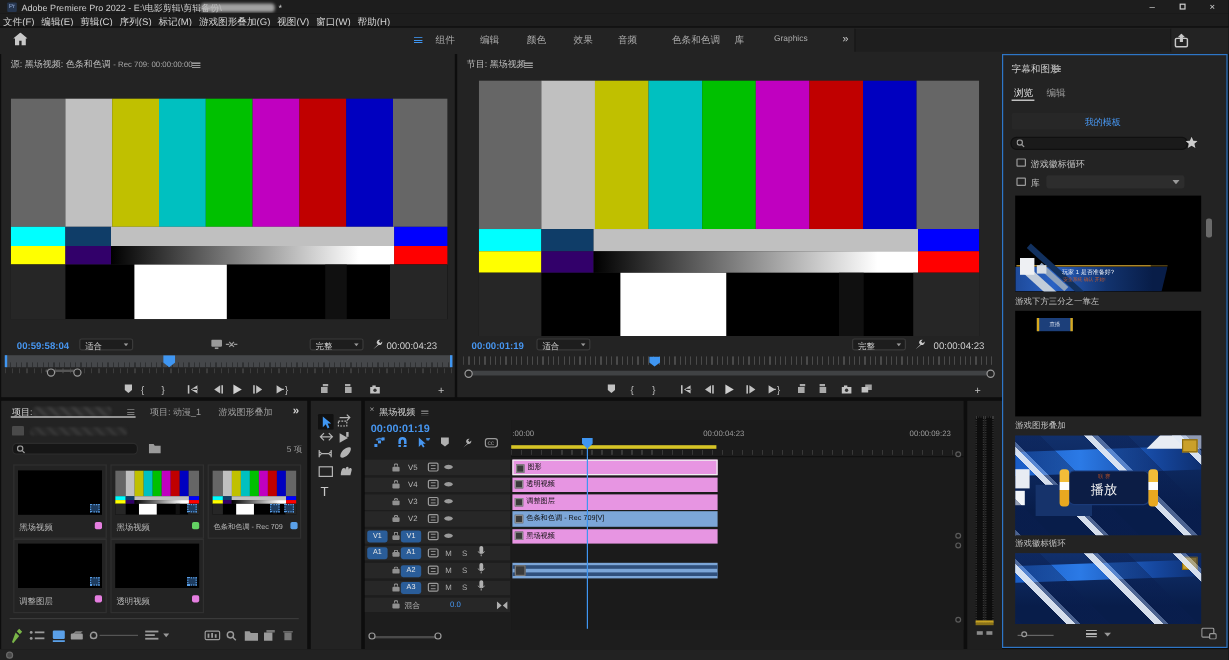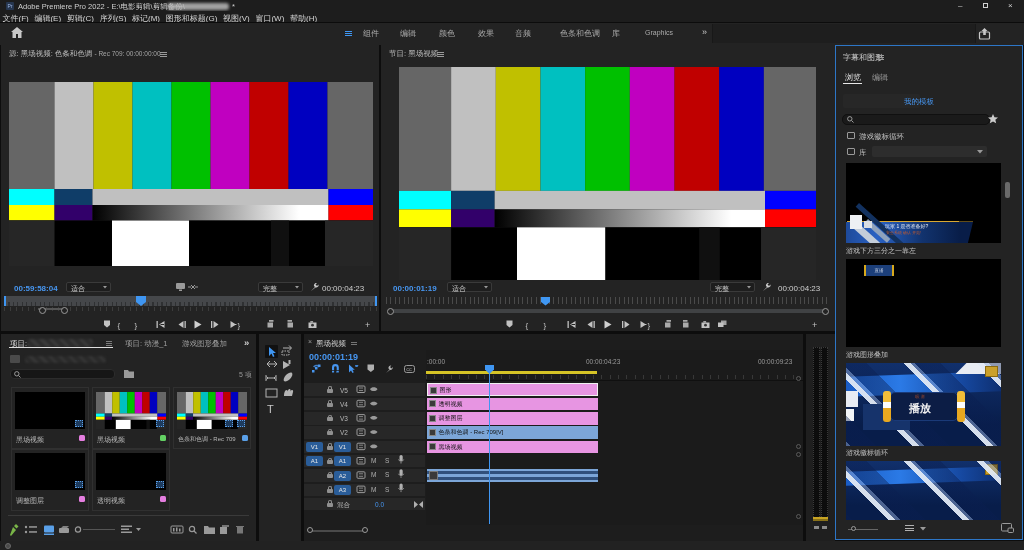--- a/index.html
+++ b/index.html
@@ -67,21 +67,21 @@
 <div class="panel" style="left:0;top:0;width:1024px;height:11px;background:#1d1d1d;"></div>
 <div class="ab" style="left:6px;top:2px;width:8px;height:8px;background:#26364f;border-radius:1px;color:#9fb7e4;font-size:5px;line-height:8px;text-align:center;">Pr</div>
 <div class="txt" style="left:18px;top:2px;font-size:7.5px;color:#cfcfcf;">Adobe Premiere Pro 2022 - E:\电影剪辑\剪辑备份\</div>
 <div class="ab" style="left:167px;top:3px;width:62px;height:7px;background:#b9b9b9;border-radius:3px;filter:blur(1.5px);opacity:.85;"></div>
 <div class="txt" style="left:232px;top:2px;font-size:7.5px;color:#cfcfcf;">*</div>
 <div class="txt" style="left:958px;top:1px;font-size:8px;color:#d0d0d0;letter-spacing:0;">–</div>
 <div class="ab" style="left:983px;top:3px;width:5px;height:5px;border:1px solid #d0d0d0;box-sizing:border-box;"></div>
 <div class="txt" style="left:1008px;top:1px;font-size:8px;color:#d0d0d0;">×</div>
 
 <div class="panel" style="left:0;top:11px;width:1024px;height:11px;background:#1d1d1d;"></div>
-<div class="txt" style="left:2.5px;top:12.5px;font-size:8px;color:#d4d4d4;word-spacing:3.5px;">文件(F) 编辑(E) 剪辑(C) 序列(S) 标记(M) 图形和标题(G) 视图(V) 窗口(W) 帮助(H)</div>
+<div class="txt" style="left:2.5px;top:12.5px;font-size:8px;color:#d4d4d4;word-spacing:3.5px;">文件(F) 编辑(E) 剪辑(C) 序列(S) 标记(M) 游戏图形叠加(G) 视图(V) 窗口(W) 帮助(H)</div>
 
 <div class="panel" style="left:0;top:22px;width:1024px;height:22px;background:#232323;border-top:1px solid #0c0c0c;"></div>
 <svg class="ab" style="left:11px;top:27px;" width="12" height="11" viewBox="0 0 12 11">
     <path d="M6 0L0 5h1.5v6h3.5V7h2v4h3.5V5H12z" fill="#c8c8c8"></path>
   </svg>
 <div class="txt" style="left:325px;top:28px;font-size:8px;color:#3f96f2;margin-top:40px;">学习</div>
 <div class="ham" style="left:345px;top:31px;background:repeating-linear-gradient(180deg,#3f96f2 0 1px,rgba(0,0,0,0) 1px 2px);"></div>
 <div class="txt" style="left:363px;top:28px;font-size:8px;color:#ababab;">组件</div>
 <div class="txt" style="left:400px;top:28px;font-size:8px;color:#ababab;">编辑</div>
 <div class="txt" style="left:439px;top:28px;font-size:8px;color:#ababab;">颜色</div>
@@ -520,21 +520,21 @@
 
 <div class="ab esport" style="left:846px;top:363px;width:155px;height:83px;">
 <div class="ewhite" style="right:-14px;top:-4px;width:52px;height:15px;transform:skewX(-45deg);"></div>
 <div class="ewhite" style="left:0;top:28px;width:12px;height:16px;"></div>
 <div class="ewhite" style="left:0;top:46px;width:8px;height:12px;background:#f2f5f8;"></div>
 <div class="ab eover" style="left:17px;top:41px;width:47px;height:26px;background:#16336b;"></div>
 <div class="ab eover" style="left:44px;top:29px;width:68px;height:29px;background:#0c1d45;border:1px solid #1a3a78;border-radius:5px;box-sizing:border-box;"></div>
 <div class="ab eover" style="left:37px;top:28px;width:8px;height:31px;background:linear-gradient(180deg,#f2bd38 0 35%,#fdfdfd 35% 55%,#e8a820 55% 100%);border-radius:3px;"></div>
 <div class="ab eover" style="left:111px;top:28px;width:8px;height:31px;background:linear-gradient(180deg,#f2bd38 0 35%,#fdfdfd 35% 55%,#e8a820 55% 100%);border-radius:3px;"></div>
 <div class="txt eover" style="left:69px;top:31px;font-size:4.5px;color:#a84a28;">联 赛</div>
-<div class="txt eover" style="left:63px;top:38px;font-size:11px;font-weight:bold;color:#f2f2f2;">播放</div>
+<div class="txt eover" style="left:63px;top:38px;font-size:11px;font-weight:normal;color:#f2f2f2;">播放</div>
 <div class="egold eover"></div>
 </div>
 <div class="txt" style="left:846px;top:448px;font-size:7px;color:#c0c0c0;">游戏徽标循环</div>
 
 <div class="ab esport" style="left:846px;top:461px;width:155px;height:59px;">
 <div class="egold"></div>
 </div>
 
 <div class="ab" style="left:848px;top:528.5px;width:30px;height:1px;background:#666;"></div>
 <div class="ab" style="left:851px;top:526px;width:5px;height:5px;border:1px solid #9a9a9a;border-radius:50%;background:#232323;box-sizing:border-box;"></div>

